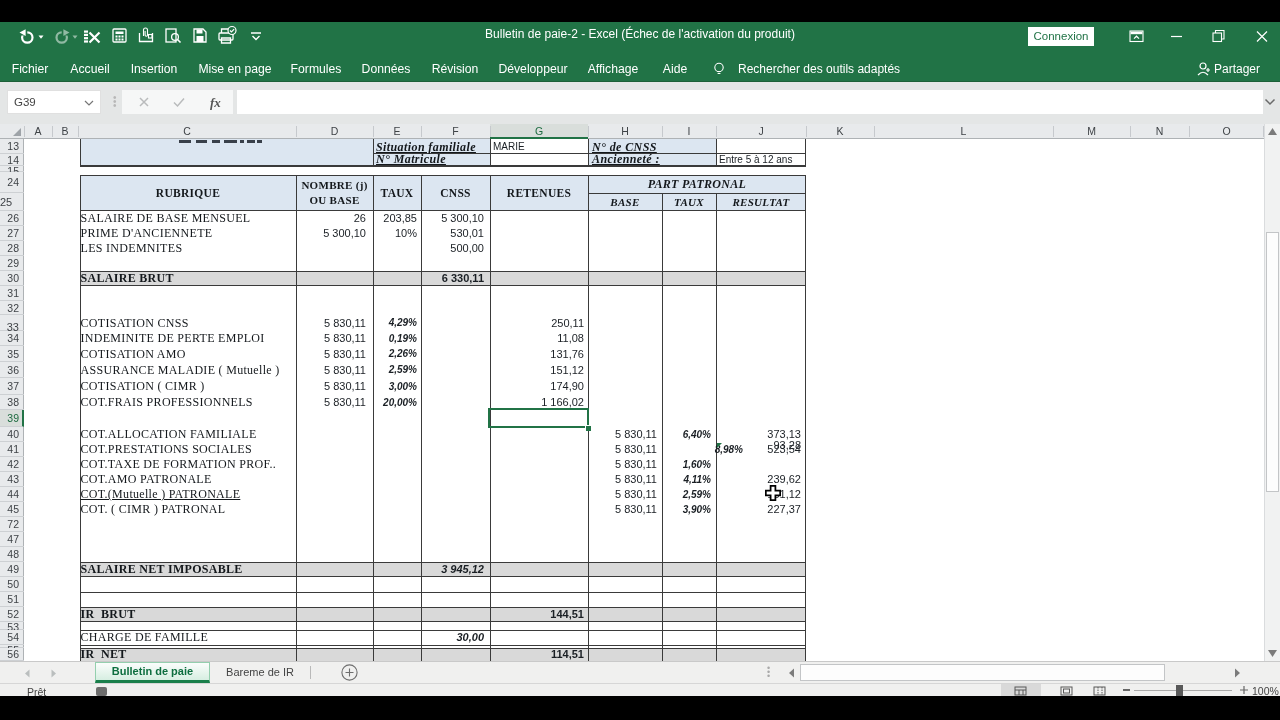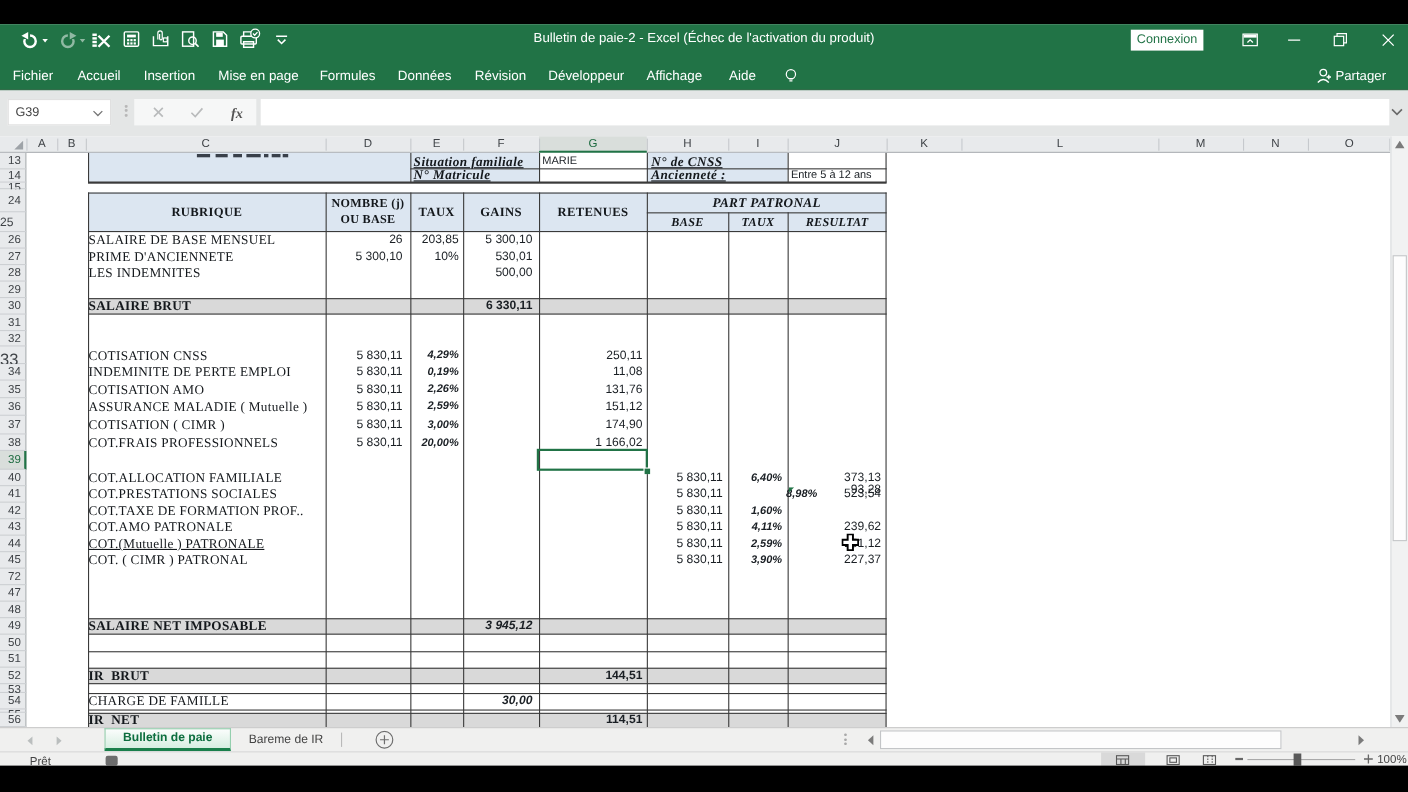--- a/index.html
+++ b/index.html
@@ -81,20 +81,21 @@
 <div class="ab" style="left:400px;top:59px;width:110px;height:22px;text-align:center;font-size:12.2px;color:#fff;line-height:20px">Révision</div>
 <div class="ab" style="left:478px;top:59px;width:110px;height:22px;text-align:center;font-size:12.2px;color:#fff;line-height:20px">Développeur</div>
 <div class="ab" style="left:558px;top:59px;width:110px;height:22px;text-align:center;font-size:12.2px;color:#fff;line-height:20px">Affichage</div>
 <div class="ab" style="left:620px;top:59px;width:110px;height:22px;text-align:center;font-size:12.2px;color:#fff;line-height:20px">Aide</div>
 <svg class="ab" style="left:710px;top:60px" width="18" height="18" viewBox="0 0 18 18">
       <g stroke="#fff" fill="none" stroke-width="1.1">
         <circle cx="9" cy="7.5" r="4.2"></circle>
         <path d="M7.2 11.5 h3.6 M7.6 13.5 h2.8"></path>
       </g>
     </svg>
+<div class="ab" style="left:738px;top:59px;width:300px;height:22px;font-size:12px;color:#fff;line-height:20px">Rechercher des outils adaptés</div>
 <svg class="ab" style="left:1196px;top:60px" width="16" height="18" viewBox="0 0 16 18">
       <g stroke="#fff" fill="none" stroke-width="1.2">
         <circle cx="7" cy="6" r="3"></circle>
         <path d="M2 15 q5 -5.5 10 0"></path>
         <path d="M12 8 v4 M10 10 h4"></path>
       </g>
     </svg>
 <div class="ab" style="left:1214px;top:59px;width:60px;height:22px;font-size:12px;color:#fff;line-height:20px">Partager</div>
 <div class="ab" style="left:0;top:81px;width:1280px;height:43px;background:#e4e6e6"></div>
 <div class="ab" style="left:0;top:81px;width:1280px;height:1px;background:#1d6038"></div>
@@ -194,21 +195,21 @@
 <div class="ab" style="left:0;top:286px;width:24px;height:15px;border-bottom:1px solid #cdd0d3;overflow:hidden"></div>
 <div class="ab" style="left:0;top:286px;width:19px;height:15px;overflow:hidden">
       <div style="margin-top:1.0px;line-height:13px;text-align:right;font-size:10.5px;color:#3f4347">31</div>
     </div>
 <div class="ab" style="left:0;top:301px;width:24px;height:14px;border-bottom:1px solid #cdd0d3;overflow:hidden"></div>
 <div class="ab" style="left:0;top:301px;width:19px;height:14px;overflow:hidden">
       <div style="margin-top:0.5px;line-height:13px;text-align:right;font-size:10.5px;color:#3f4347">32</div>
     </div>
 <div class="ab" style="left:0;top:315px;width:24px;height:16px;border-bottom:1px solid #cdd0d3;overflow:hidden"></div>
 <div class="ab" style="left:0;top:315px;width:19px;height:16px;overflow:hidden">
-      <div style="margin-top:6px;line-height:13px;text-align:left;font-size:15px;color:#3f4347">33</div>
+      <div style="margin-top:6px;line-height:13px;text-align:right;font-size:11px;color:#3f4347">33</div>
     </div>
 <div class="ab" style="left:0;top:331px;width:24px;height:15px;border-bottom:1px solid #cdd0d3;overflow:hidden"></div>
 <div class="ab" style="left:0;top:331px;width:19px;height:15px;overflow:hidden">
       <div style="margin-top:1.0px;line-height:13px;text-align:right;font-size:10.5px;color:#3f4347">34</div>
     </div>
 <div class="ab" style="left:0;top:346px;width:24px;height:16px;border-bottom:1px solid #cdd0d3;overflow:hidden"></div>
 <div class="ab" style="left:0;top:346px;width:19px;height:16px;overflow:hidden">
       <div style="margin-top:1.5px;line-height:13px;text-align:right;font-size:10.5px;color:#3f4347">35</div>
     </div>
 <div class="ab" style="left:0;top:362px;width:24px;height:16px;border-bottom:1px solid #cdd0d3;overflow:hidden"></div>
@@ -342,21 +343,21 @@
 <div class="ab" style="left:80px;top:648px;width:726px;height:1px;background:#3a3a3a"></div>
 <div class="ab ser b i" style="left:376px;top:140px;width:112px;height:14px;line-height:14px;font-size:12px;letter-spacing:0.4px"><u>Situation familiale</u></div>
 <div class="ab ser b i" style="left:592px;top:140px;width:110px;height:14px;line-height:14px;font-size:12px;letter-spacing:0.4px"><u>N° de CNSS</u></div>
 <div class="ab san" style="left:493px;top:141px;width:90px;height:12px;line-height:12px;font-size:10px;color:#1a1f24">MARIE</div>
 <div class="ab ser b i" style="left:376px;top:153px;width:112px;height:13px;line-height:13px;font-size:12px;letter-spacing:0.4px"><u>N° Matricule</u></div>
 <div class="ab ser b i" style="left:592px;top:153px;width:110px;height:13px;line-height:13px;font-size:12px;letter-spacing:0.4px"><u>Ancienneté :</u></div>
 <div class="ab san" style="left:719px;top:154px;width:85px;height:12px;line-height:12px;font-size:10px;color:#1a1f24">Entre 5 à 12 ans</div>
 <div class="ab ser b" style="left:80px;top:175px;width:216px;height:36px;line-height:36px;text-align:center;font-size:11.5px">RUBRIQUE</div>
 <div class="ab ser b" style="left:296px;top:178px;width:77px;height:30px;line-height:15px;text-align:center;font-size:11px">NOMBRE (j)<br>OU BASE</div>
 <div class="ab ser b" style="left:373px;top:175px;width:48px;height:36px;line-height:36px;text-align:center;font-size:11.5px">TAUX</div>
-<div class="ab ser b" style="left:421px;top:175px;width:69px;height:36px;line-height:36px;text-align:center;font-size:11.5px">GAINS</div>
+<div class="ab ser b" style="left:421px;top:175px;width:69px;height:36px;line-height:36px;text-align:center;font-size:11.5px">CNSS</div>
 <div class="ab ser b" style="left:490px;top:175px;width:98px;height:36px;line-height:36px;text-align:center;font-size:11.5px">RETENUES</div>
 <div class="ab ser b i" style="left:588px;top:175px;width:218px;height:18px;line-height:18px;text-align:center;font-size:12px">PART PATRONAL</div>
 <div class="ab ser b i" style="left:588px;top:193px;width:74px;height:18px;line-height:18px;text-align:center;font-size:11px">BASE</div>
 <div class="ab ser b i" style="left:662px;top:193px;width:54px;height:18px;line-height:18px;text-align:center;font-size:11px">TAUX</div>
 <div class="ab ser b i" style="left:716px;top:193px;width:90px;height:18px;line-height:18px;text-align:center;font-size:11px">RESULTAT</div>
 <div class="ab ser" style="left:80.5px;top:211px;width:213px;height:15px;line-height:15px;">SALAIRE DE BASE MENSUEL</div>
 <div class="ab num r" style="left:298px;top:211px;width:68px;height:15px;line-height:15px;">26</div>
 <div class="ab num r" style="left:375px;top:211px;width:42px;height:15px;line-height:15px;">203,85</div>
 <div class="ab num r" style="left:423px;top:211px;width:61px;height:15px;line-height:15px;">5 300,10</div>
 <div class="ab ser" style="left:80.5px;top:226px;width:213px;height:15px;line-height:15px;">PRIME D'ANCIENNETE</div>

